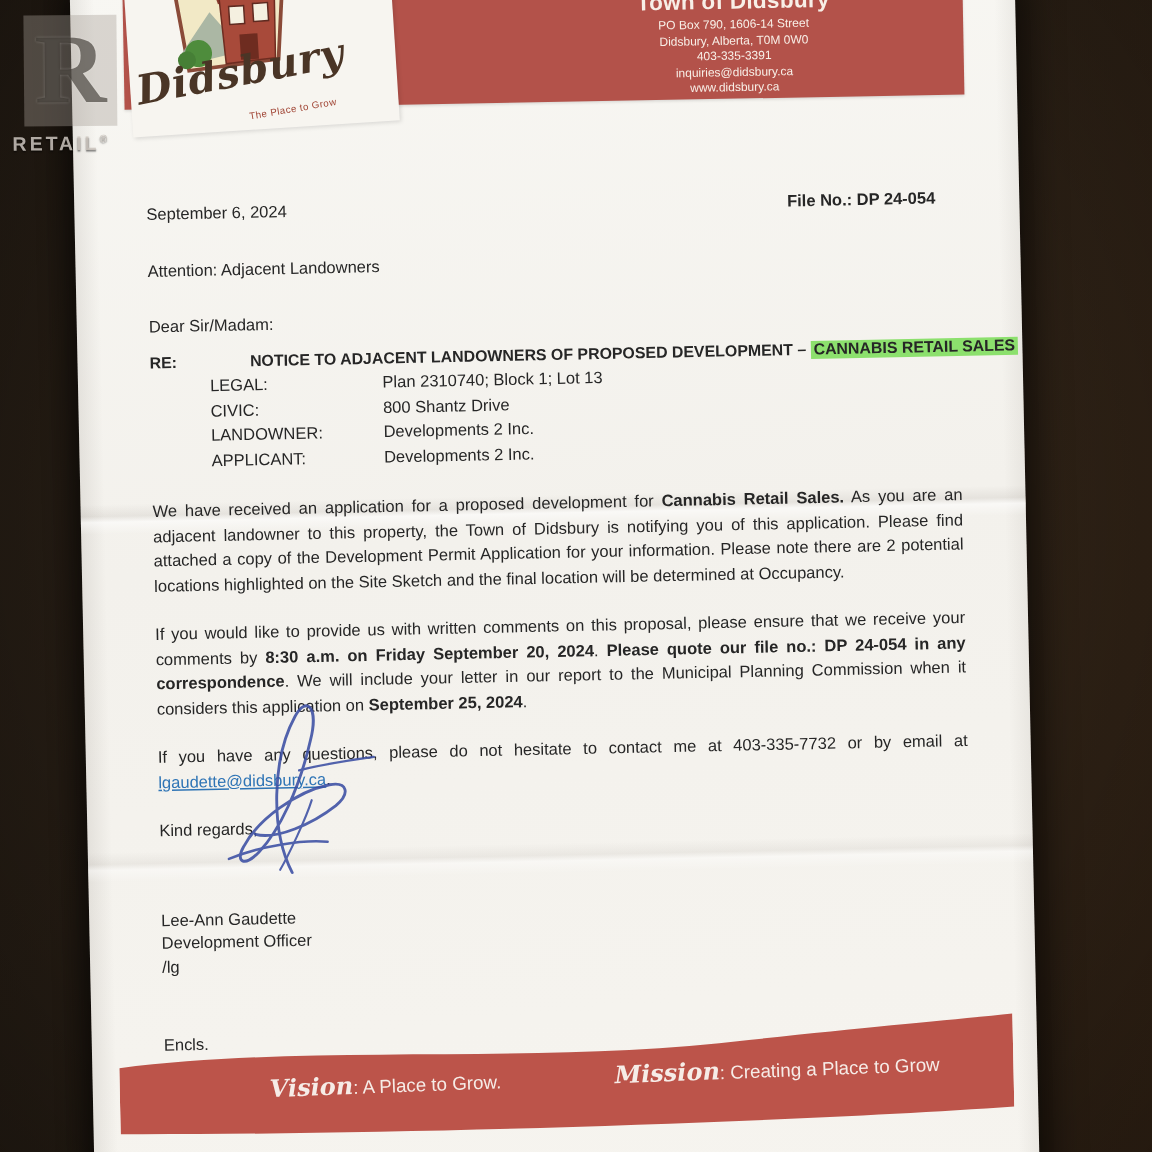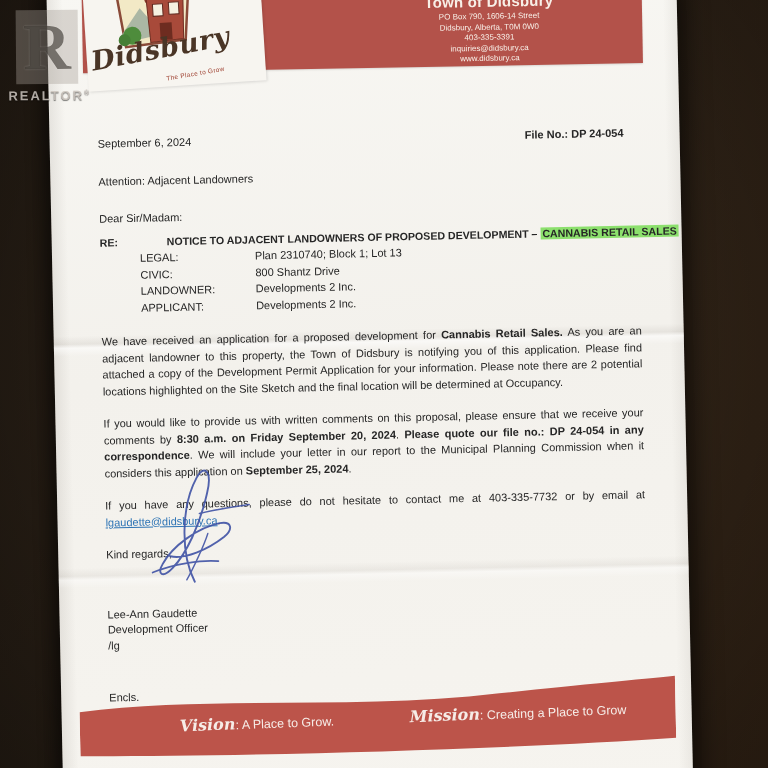--- a/index.html
+++ b/index.html
@@ -217,14 +217,14 @@
     <div class="footer-text vision"><span class="script">Vision</span><span>: A Place to Grow.</span></div>
     <div class="footer-text mission"><span class="script">Mission</span><span>: Creating a Place to Grow</span></div>
   </div>
 
 </div>
 
 <div class="watermark">
   <div class="wm-block">
     <span class="wm-r">R</span>
   </div>
-  <div class="wm-label"><span>REALTOR</span><span class="wm-reg">®</span></div>
+  <div class="wm-label"><span>RETAIL</span><span class="wm-reg">®</span></div>
 </div>
 
 </body></html>

